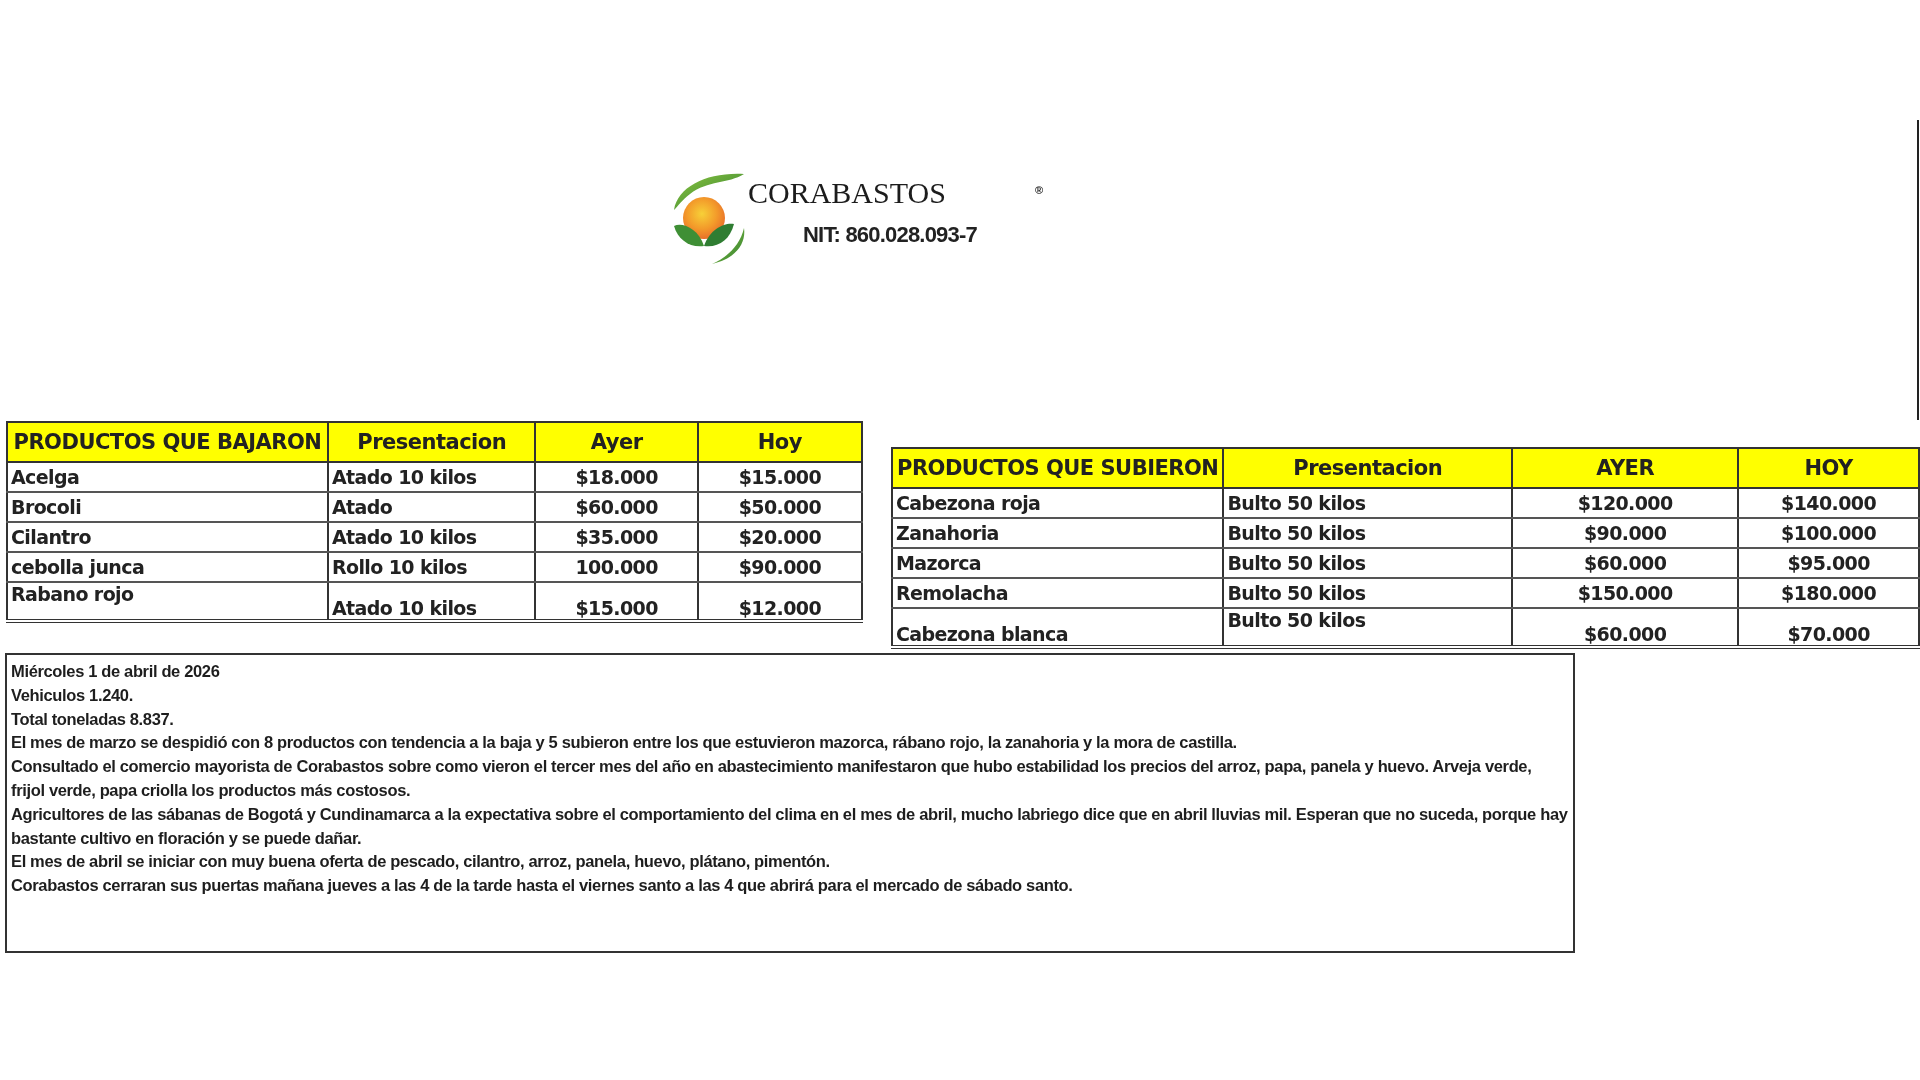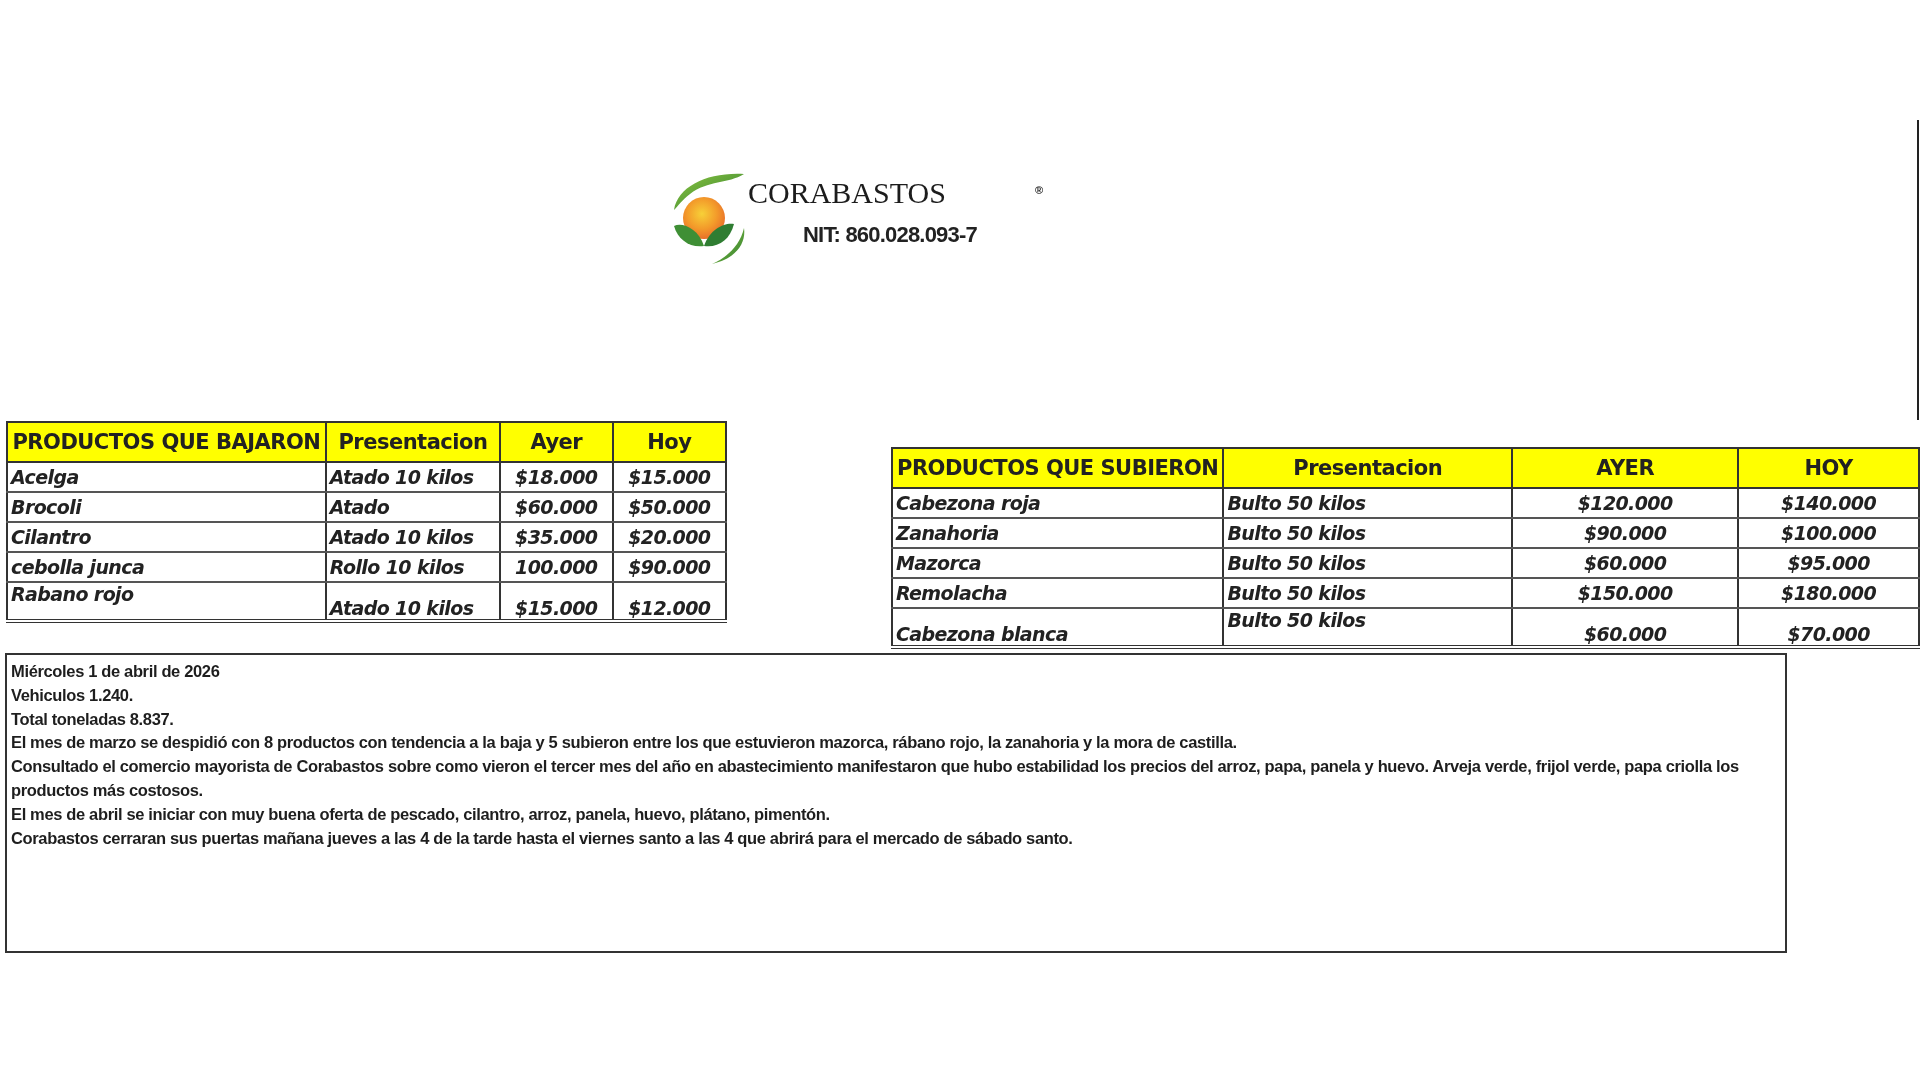--- a/index.html
+++ b/index.html
@@ -10,30 +10,30 @@
   
   .logo { position: absolute; left: 668px; top: 166px; width: 380px; height: 100px; }
   .logo svg { position: absolute; left: 0; top: 0; }
   .logo-word { position: absolute; left: 80px; top: 12px; font-family: "Liberation Serif", serif; font-size: 30px; color: #1c1c1c; letter-spacing: 0px; line-height: 1; }
   .logo-reg { position: absolute; left: 367px; top: 18px; font-size: 11px; font-weight: bold; color: #222; }
   .logo-nit { position: absolute; left: 135px; top: 56px; font-family: "Liberation Sans", sans-serif; font-size: 22px; font-weight: bold; color: #222; letter-spacing: -0.8px; }
 
   
   table.prices { position: absolute; border-collapse: collapse; font-family: "DejaVu Sans", sans-serif; }
   table.prices th { background: #ffff00; font-size: 21px; font-weight: bold; color: #222; height: 38px; padding: 0 4px; border: 2px solid #333; white-space: nowrap; letter-spacing: -0.5px; }
-  table.prices td { font-size: 19px; font-weight: bold; color: #222; height: 28px; padding: 0 3px; border-left: 2px solid #333; border-right: 2px solid #333; border-bottom: 2px solid #555; white-space: nowrap; letter-spacing: -0.6px; font-style: italic; }
+  table.prices td { font-size: 19px; font-weight: bold; color: #222; height: 28px; padding: 0 3px; border-left: 2px solid #333; border-right: 2px solid #333; border-bottom: 2px solid #555; white-space: nowrap; letter-spacing: -0.6px; }
   table.prices tr.last td { height: 36px; border-bottom: 4px double #333; }
   table.prices td.num { text-align: center; }
   table.prices td.txt { text-align: left; }
 
-  #tbl-down { left: 6px; top: 421px; width: 721px; }
+  #tbl-down { left: 6px; top: 421px; width: 857px; }
   #tbl-up { left: 891px; top: 421px; width: 1029px; margin-top: 26px; }
 
   
-  .notes { position: absolute; left: 5px; top: 653px; width: 1782px; height: 300px; border: 2px solid #333; box-sizing: border-box; padding: 5px 4px; font-family: "Liberation Sans", sans-serif; font-size: 16.5px; font-weight: bold; color: #1e1e1e; letter-spacing: -0.35px; }
+  .notes { position: absolute; left: 5px; top: 653px; width: 1570px; height: 300px; border: 2px solid #333; box-sizing: border-box; padding: 5px 4px; font-family: "Liberation Sans", sans-serif; font-size: 16.5px; font-weight: bold; color: #1e1e1e; letter-spacing: -0.35px; }
   .notes p { margin: 0; line-height: 23.8px; }
 </style>
 </head>
 <body>
 
 <div class="right-rule"></div>
 
 <div class="logo">
   <svg width="80" height="100" viewBox="0 0 80 100">
     <defs>
@@ -159,15 +159,16 @@
     </tr>
   </tbody>
 </table>
 
 <div class="notes">
   <p>Miércoles 1 de abril de 2026</p>
   <p>Vehiculos 1.240.</p>
   <p>Total toneladas 8.837.</p>
   <p>El mes de marzo se despidió con 8 productos con tendencia a la baja y 5 subieron entre los que estuvieron mazorca, rábano rojo, la zanahoria y la mora de castilla.</p>
   <p>Consultado el comercio mayorista de Corabastos sobre como vieron el tercer mes del año  en abastecimiento manifestaron que hubo estabilidad los precios del arroz, papa, panela y huevo. Arveja verde, frijol verde, papa criolla los productos más costosos.</p>
+  <p>Agricultores de las sábanas de Bogotá y Cundinamarca a la expectativa sobre el comportamiento del clima en el mes de abril, mucho labriego dice que en abril lluvias mil. Esperan que no suceda, porque hay bastante cultivo en floración y se puede dañar.</p>
   <p>El mes de abril se iniciar con muy buena oferta de pescado, cilantro, arroz, panela, huevo, plátano, pimentón.</p>
   <p>Corabastos cerraran  sus puertas mañana jueves a las 4 de la tarde hasta el viernes santo a las 4 que abrirá para el mercado de sábado santo.</p>
 </div>
 
 </body></html>

